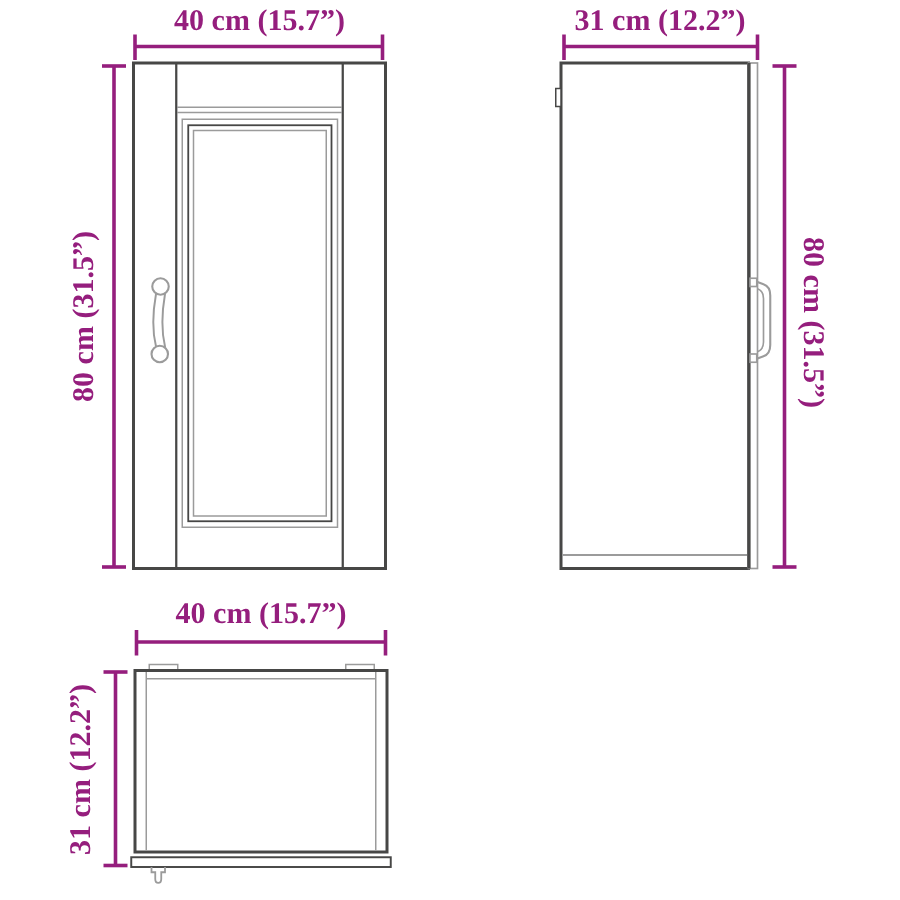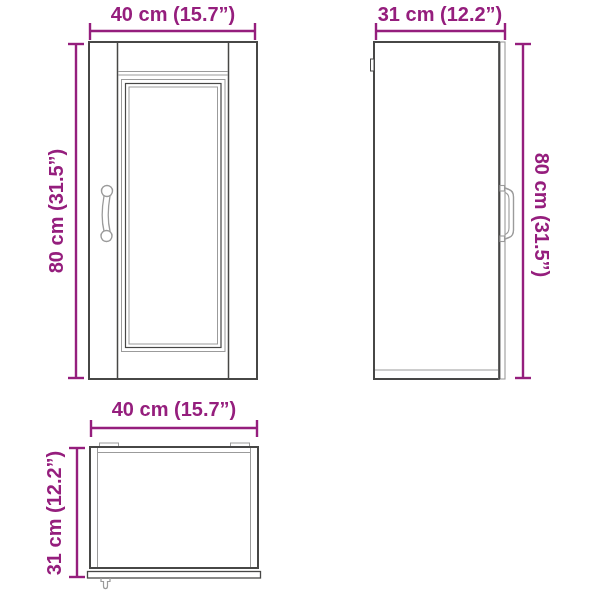--- a/index.html
+++ b/index.html
@@ -4,21 +4,21 @@
 <style>
   :root{
     --dimension-accent:#951e7d;
     --outline-dark:#474746;
     --outline-light:#9b9b9b;
     --bg:#ffffff;
   }
   html,body{margin:0;padding:0;background:var(--bg);}
   .canvas{
     position:relative;width:600px;height:600px;background:var(--bg);
-    font-family:Liberation Sans, sans-serif;overflow:hidden;
+    font-family:Liberation Serif, serif;overflow:hidden;
   }
   .canvas svg{position:absolute;left:0;top:0;}
   .dim-label{
     position:absolute;color:var(--dimension-accent);
     font-weight:bold;font-size:20px;line-height:24px;height:24px;
     text-align:center;white-space:nowrap;
   }
   .rot-ccw{transform:rotate(-90deg);}
   .rot-cw{transform:rotate(90deg);}
   

